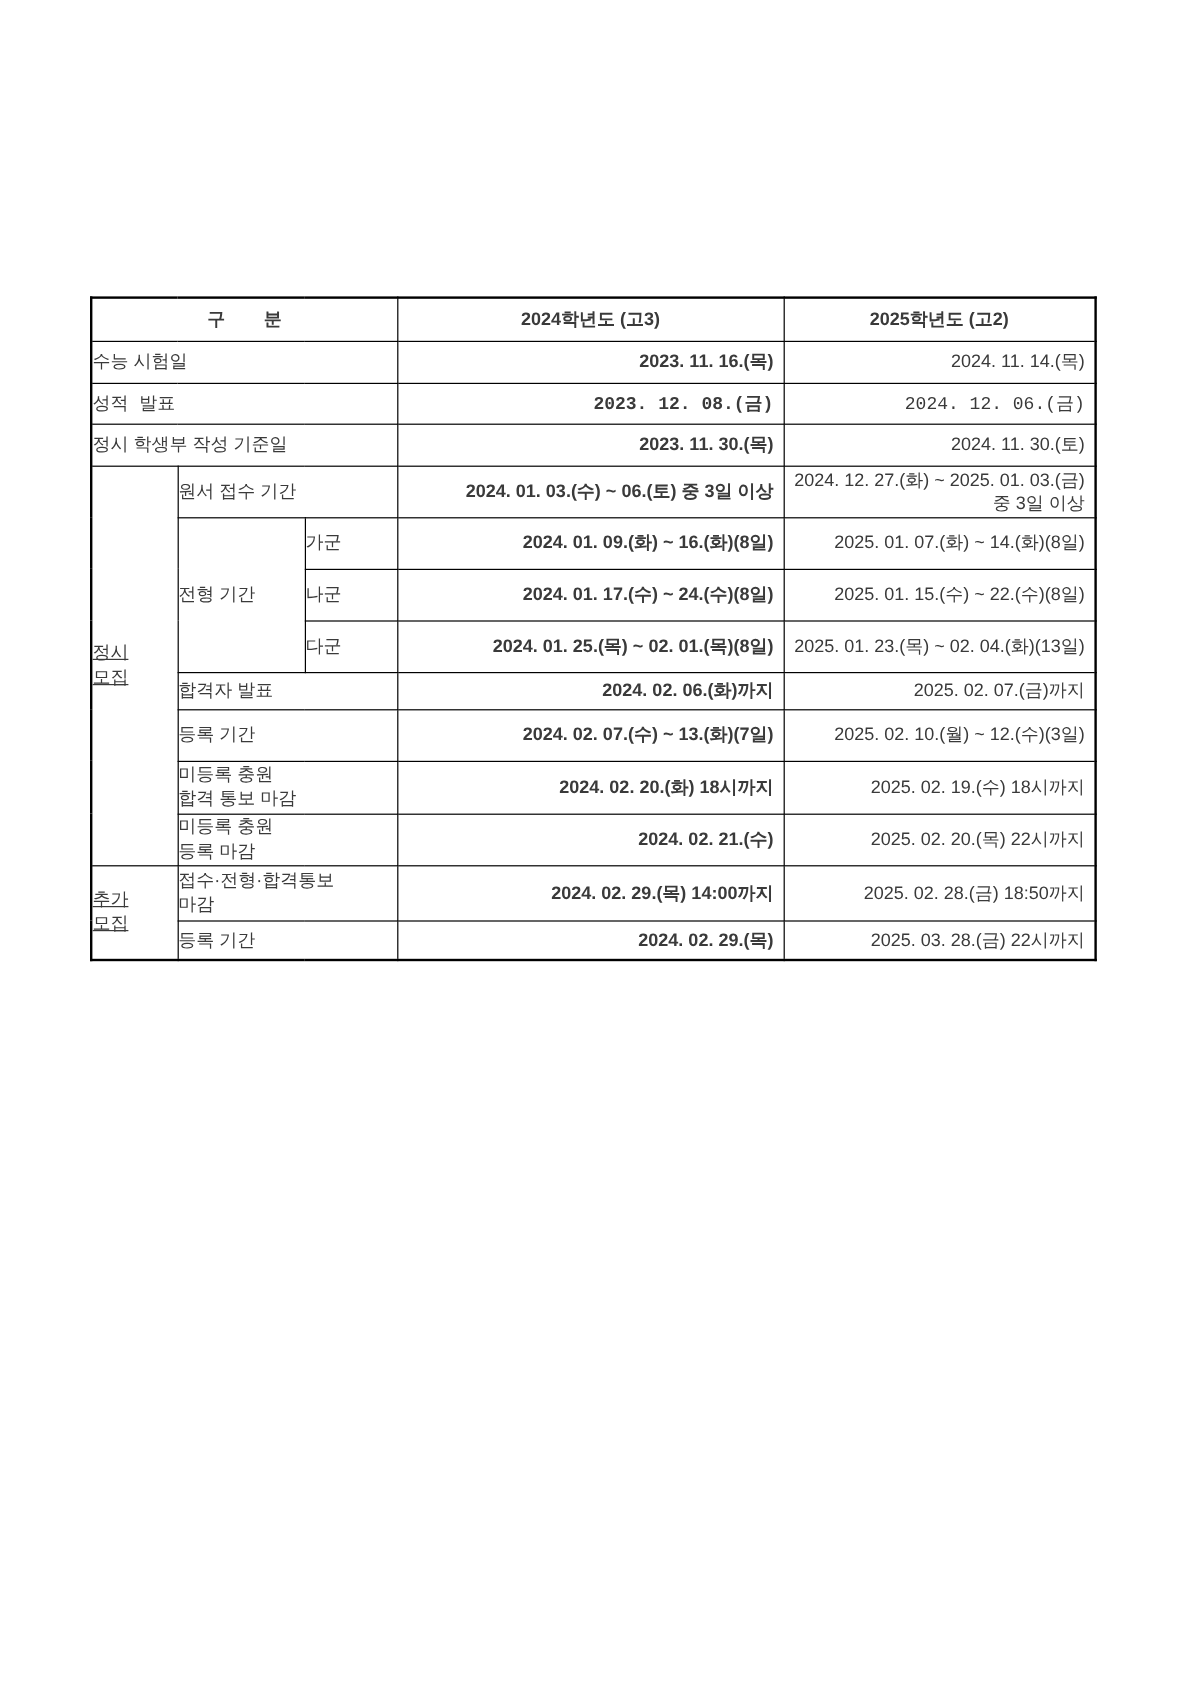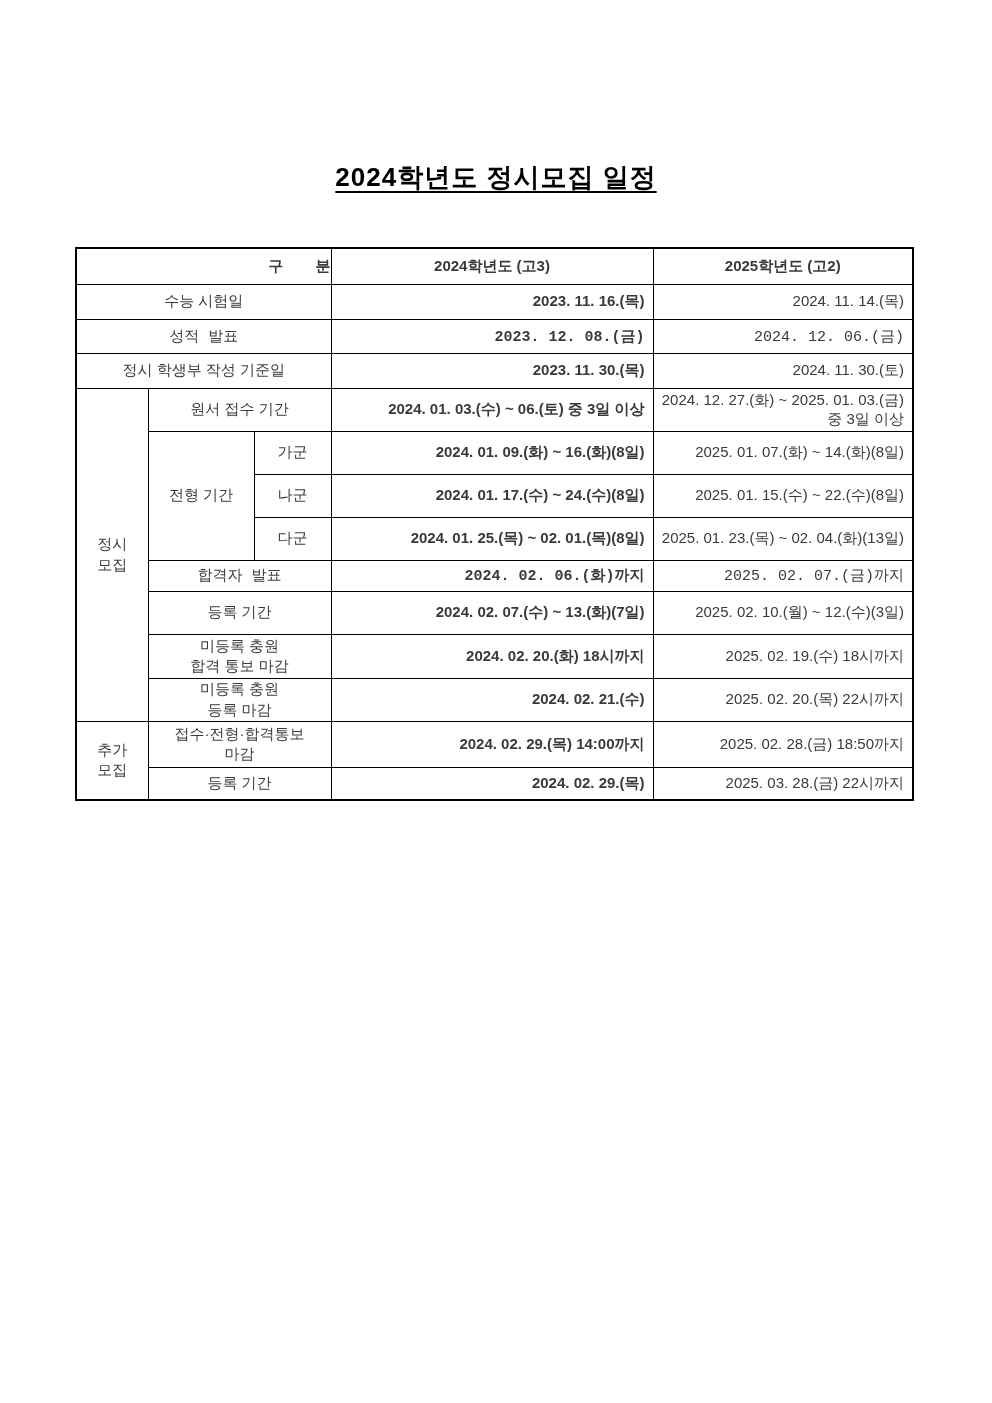--- a/index.html
+++ b/index.html
@@ -38,63 +38,61 @@
     table-layout: fixed;
     border: 2px solid #000000;
   }
   table.schedule td {
     border: 1px solid #000000;
     font-size: 15px;
     color: #3a3a3a;
     vertical-align: middle;
     overflow: hidden;
   }
-  td.center { text-align: center; }
+  td.center { }
   td.date {
     text-align: right;
     padding: 2px 8px;
   }
   td.bold-date {
     font-weight: bold;
     color: #000000;
   }
   td.header-cell {
     font-weight: bold;
     color: #000000;
     text-align: center;
     font-size: 15px;
   }
-  td.gubun { word-spacing: 28px; text-align: right; }
+  td.gubun { word-spacing: 28px; }
   .pre { white-space: pre-line; line-height: 1.35; }
   td.group-cell {
-    text-align: center;
+    text-align: left;
     line-height: 1.35;
+    text-decoration: underline;
   }
   
   tr.h-header { height: 36px; }
   tr.h-r1 { height: 35px; }
   tr.h-r2 { height: 34px; font-family: Liberation Mono, monospace; }
   tr.h-r3 { height: 35px; padding-left: 16px; }
   tr.h-wonseo { height: 42px; }
   tr.h-gun { height: 43px; }
-  tr.h-hap { height: 31px; font-family: Liberation Mono, monospace; }
+  tr.h-hap { height: 31px; }
   tr.h-deung { height: 43px; }
   tr.h-mi1 { height: 44px; }
   tr.h-mi2 { height: 43px; }
   tr.h-chuga1 { height: 46px; }
   tr.h-chuga2 { height: 33px; }
 </style>
 </head>
 <body>
 
 <div class="page">
 
-  <div class="doc-title">
-    <span>2024학년도 정시모집 일정</span>
-  </div>
 
   <table class="schedule">
     <colgroup>
       <col style="width:72px">
       <col style="width:106px">
       <col style="width:77px">
       <col style="width:322px">
       <col style="width:260px">
     </colgroup>
     <tbody>

